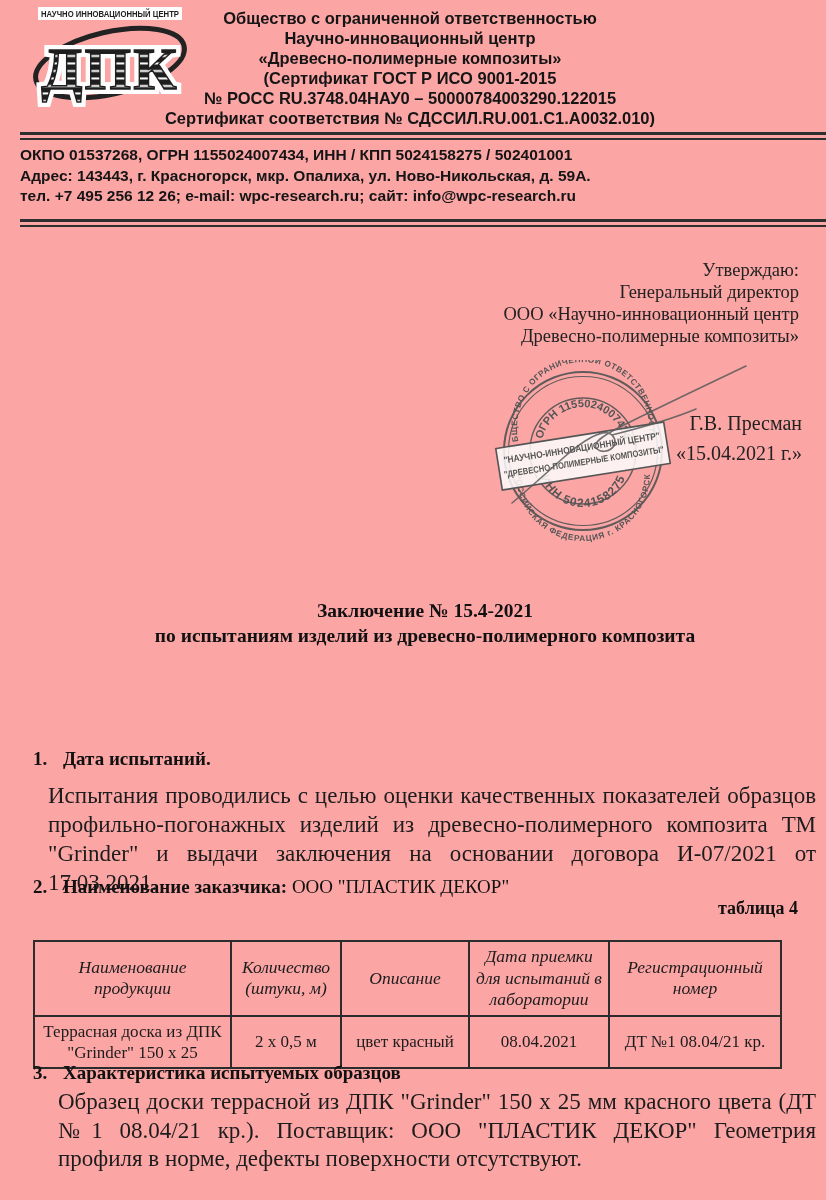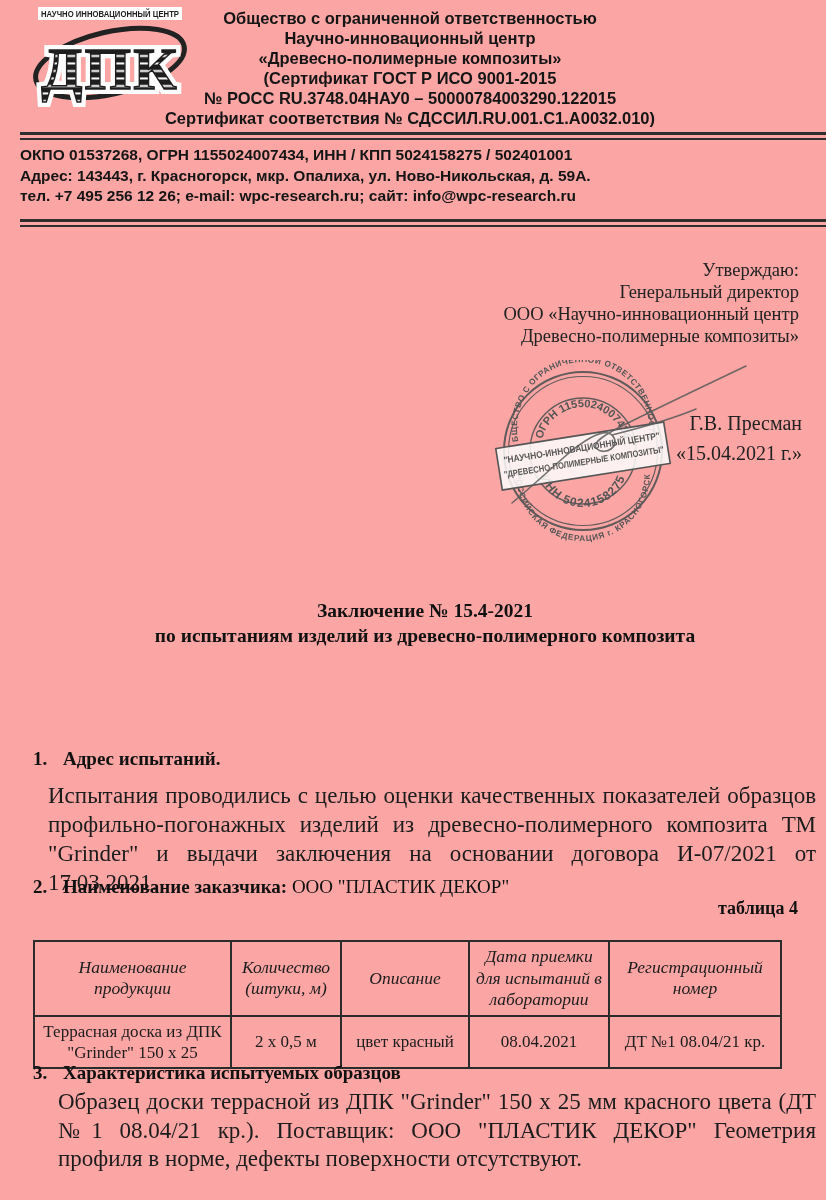--- a/index.html
+++ b/index.html
@@ -159,21 +159,21 @@
     <div>«15.04.2021 г.»</div>
   </div>
 
   <div class="doc-title">
     <div>Заключение № 15.4-2021</div>
     <div>по испытаниям изделий из древесно-полимерного композита</div>
   </div>
 
   <div class="sec-head s1-head">
     <span class="num">1.</span>
-    <span>Адрес испытаний.</span>
+    <span>Дата испытаний.</span>
   </div>
   <div class="body-par s1-body">Испытания проводились с целью оценки качественных показателей образцов профильно-погонажных изделий из древесно-полимерного композита ТМ "Grinder" и выдачи заключения на основании договора И-07/2021 от 17.03.2021.</div>
 
   <div class="sec-head s2-head">
     <span class="num">2.</span>
     <span><span>Наименование заказчика:</span><span class="val"> ООО "ПЛАСТИК ДЕКОР"</span></span>
   </div>
   <div class="tbl-caption">таблица 4</div>
 
   <table class="t1">

